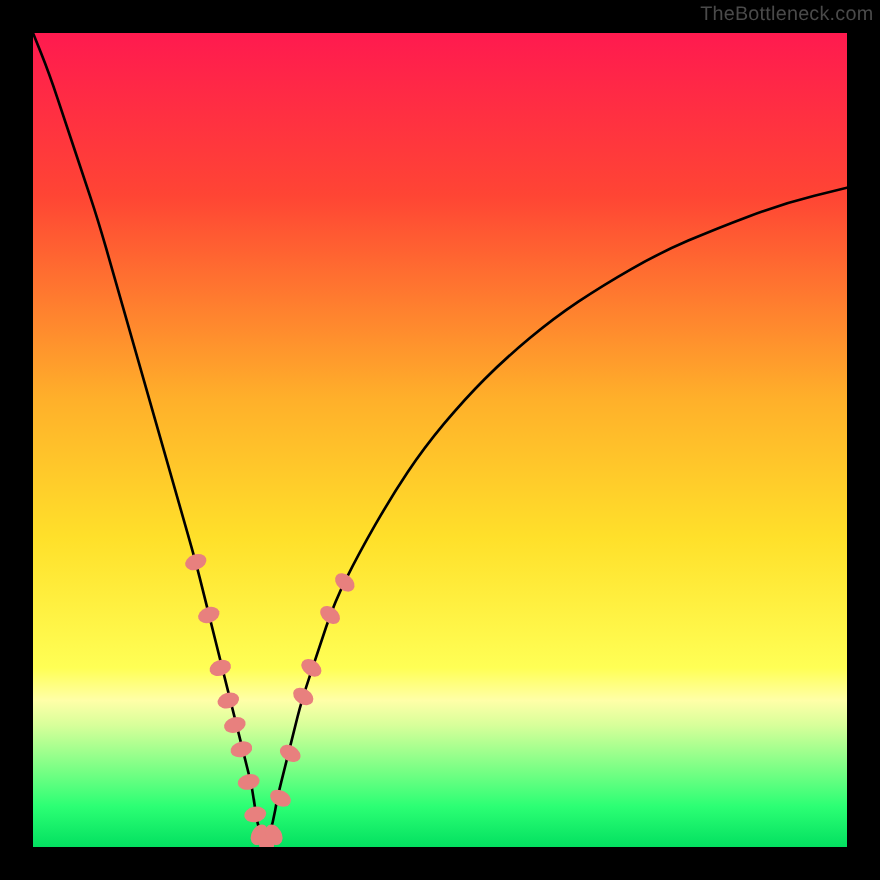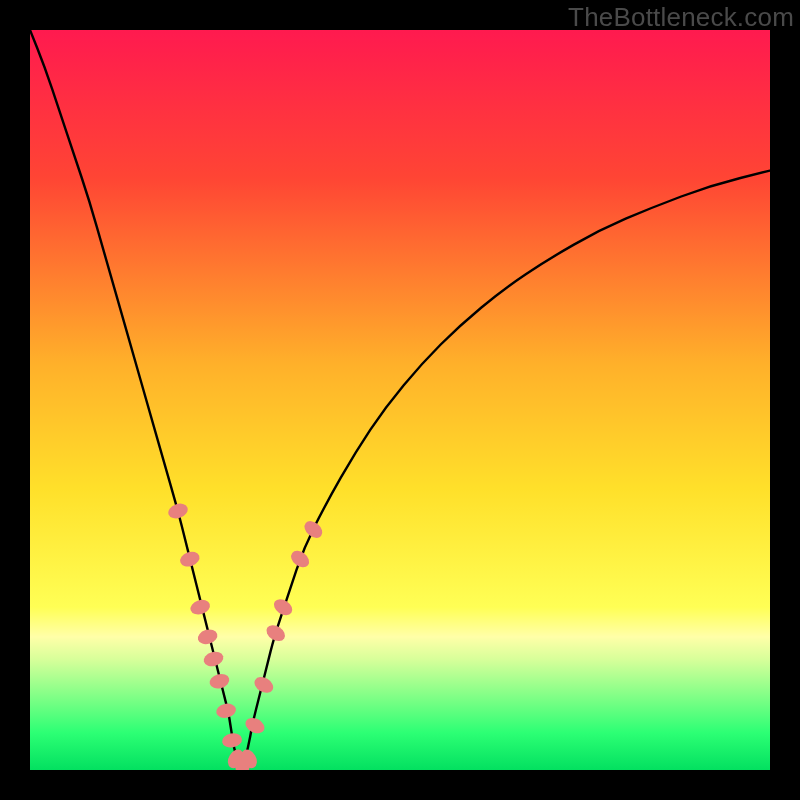--- a/index.html
+++ b/index.html
@@ -23,21 +23,21 @@
     top: 30px;
     width: 740px;
     height: 740px;
     overflow: hidden;
   }
   .watermark {
     position: absolute;
     top: 2px;
     right: 6px;
     color: #4a4a4a;
-    font-size: 26px;
+    font-size: 18px;
     font-weight: 500;
     letter-spacing: 0.2px;
     z-index: 5;
   }
   svg { display:block; }
 </style>
 </head>
 <body>
 
 <div class="outer">

